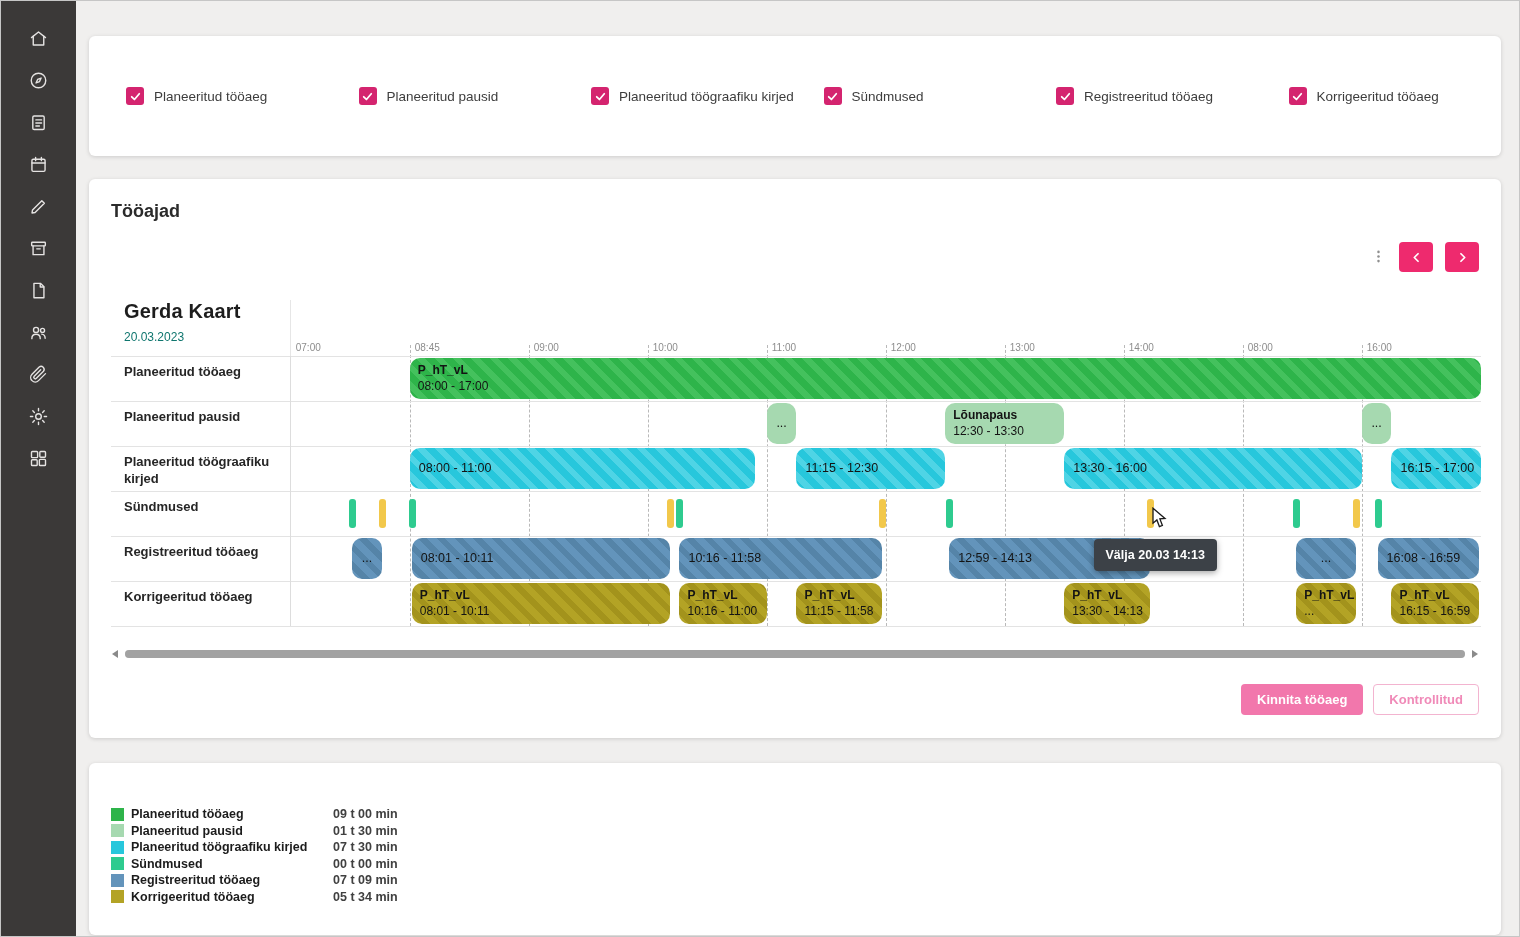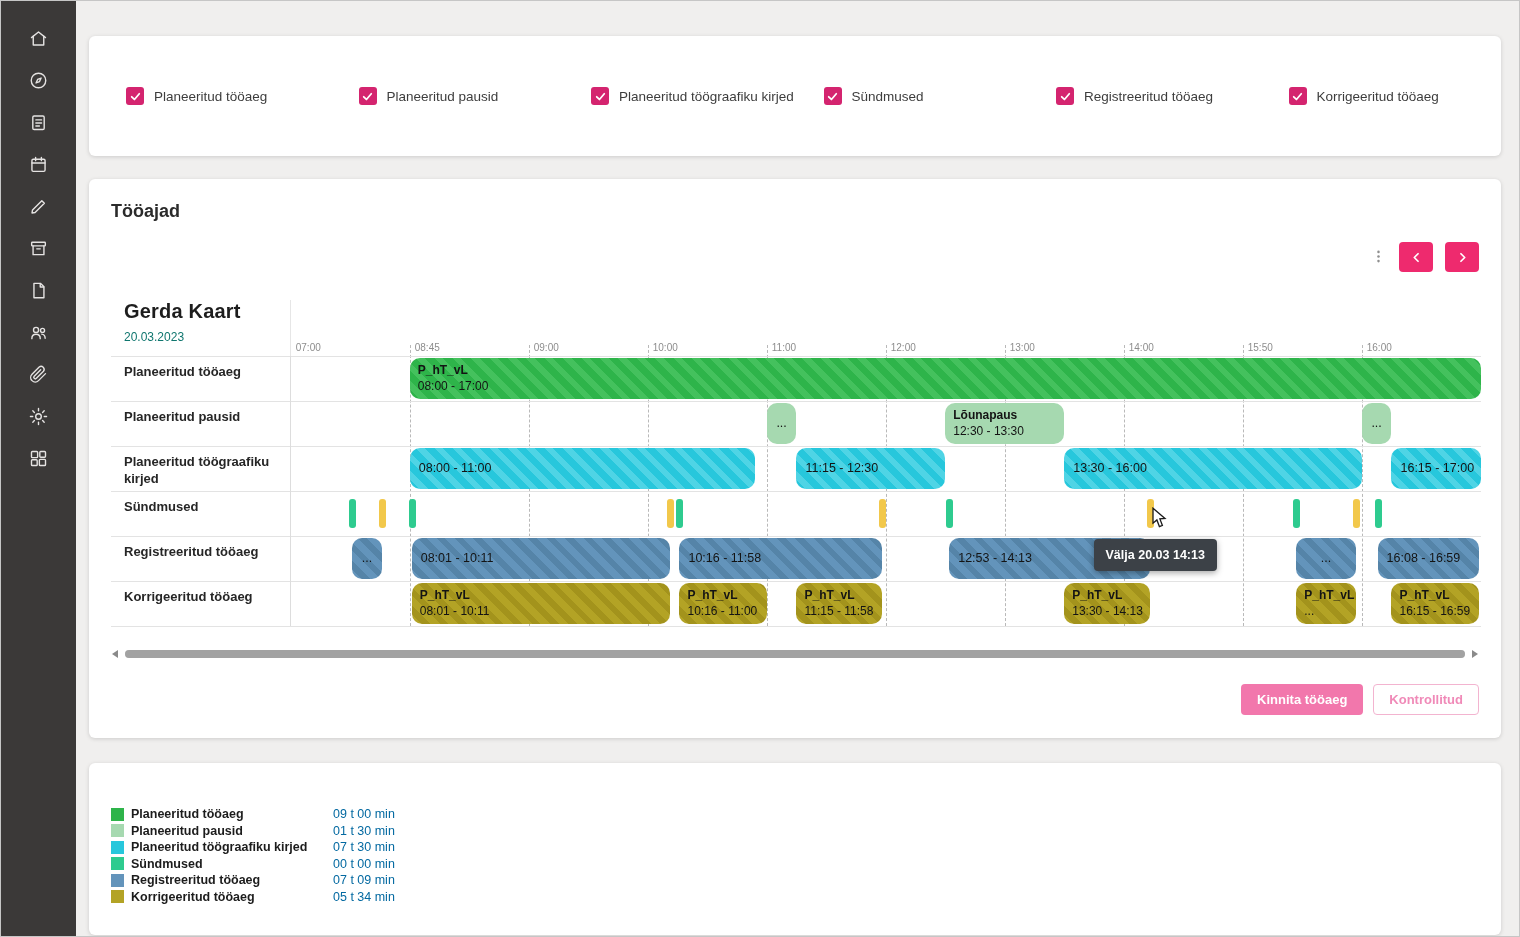--- a/index.html
+++ b/index.html
@@ -61,21 +61,21 @@
   .scroll-thumb{position:absolute;left:0;top:0;height:8px;border-radius:4px;background:#a2a2a2;width:100%}
   .tl-actions{display:flex;justify-content:flex-end;gap:10px;margin-top:26px}
   .btn-primary{background:var(--confirm-btn);color:#fff;font-weight:bold;font-size:13px;border:none;border-radius:4px;padding:0 16px;height:31px;cursor:pointer;font-family:inherit}
   .btn-outline{background:#fff;color:var(--outline-btn-text);font-weight:bold;font-size:13px;border:1px solid var(--outline-btn-border);border-radius:4px;padding:0 15px;height:31px;cursor:pointer;font-family:inherit}
   
   .stats-card{height:172px;padding:22px;overflow:hidden}
   .legend{margin-top:21px}
   .legend-row{display:flex;align-items:center;height:16.5px}
   .swatch{width:13px;height:13px;margin-right:7px;flex-shrink:0}
   .legend-label{width:202px;font-size:12.5px;font-weight:bold;color:#1c1c1c;white-space:nowrap}
-  .legend-value{font-size:12.5px;font-weight:normal;color:#0369a1;white-space:nowrap}
+  .legend-value{font-size:12.5px;font-weight:bold;color:#404040;white-space:nowrap}
 </style>
 </head>
 <body>
 
 <div class="app">
   <aside class="sidebar">
     <div style="display:flex;flex-direction:column;align-items:center;gap:20px">
         <div class="side-btn">
           <span>
             <svg viewBox="0 0 24 24" fill="none" stroke="#e5e3e2" stroke-width="1.6" stroke-linecap="round" stroke-linejoin="round">
@@ -260,21 +260,21 @@
           </div>
           <div class="hour-scale">
               <span class="hour-label" style="left: 5px;">07:00</span>
               <span class="hour-label" style="left: 124px;">08:45</span>
               <span class="hour-label" style="left: 243px; text-align: right;">09:00</span>
               <span class="hour-label" style="left: 362px;">10:00</span>
               <span class="hour-label" style="left: 481px;">11:00</span>
               <span class="hour-label" style="left: 600px;">12:00</span>
               <span class="hour-label" style="left: 719px;">13:00</span>
               <span class="hour-label" style="left: 838px;">14:00</span>
-              <span class="hour-label" style="left: 957px;">15:50</span>
+              <span class="hour-label" style="left: 957px;">08:00</span>
               <span class="hour-label" style="left: 1076px;">16:00</span>
             </div>
         </div>
 
         <div class="tl-body">
           <div class="row-labels">
               <div class="row-label">Planeeritud tööaeg</div>
               <div class="row-label">Planeeritud pausid</div>
               <div class="row-label">Planeeritud töögraafiku kirjed</div>
               <div class="row-label">Sündmused</div>
@@ -337,21 +337,21 @@
               <div class="bar bar-registered bar-mini" style="left: 61.4833px; width: 29.75px; top: 182px;">
                 <div class="bar-single">...</div>
               </div>
               <div class="bar bar-registered" style="left: 120.983px; width: 257.833px; top: 182px;">
                 <div class="bar-single">08:01 - 10:11</div>
               </div>
               <div class="bar bar-registered" style="left: 388.733px; width: 202.3px; top: 182px;">
                 <div class="bar-single">10:16 - 11:58</div>
               </div>
               <div class="bar bar-registered" style="left: 658.467px; width: 200.317px; top: 182px;">
-                <div class="bar-single">12:53 - 14:13</div>
+                <div class="bar-single">12:59 - 14:13</div>
               </div>
               <div class="bar bar-registered bar-mini" style="left: 1005.55px; width: 59.5px; top: 182px;">
                 <div class="bar-single">...</div>
               </div>
               <div class="bar bar-registered" style="left: 1086.87px; width: 101.15px; top: 182px;">
                 <div class="bar-single">16:08 - 16:59</div>
               </div>
               <div class="bar bar-corrected" style="left: 120.983px; width: 257.833px; top: 227px;">
                 <div class="bar-title">P_hT_vL</div>
                 <div class="bar-text">08:01 - 10:11</div>

